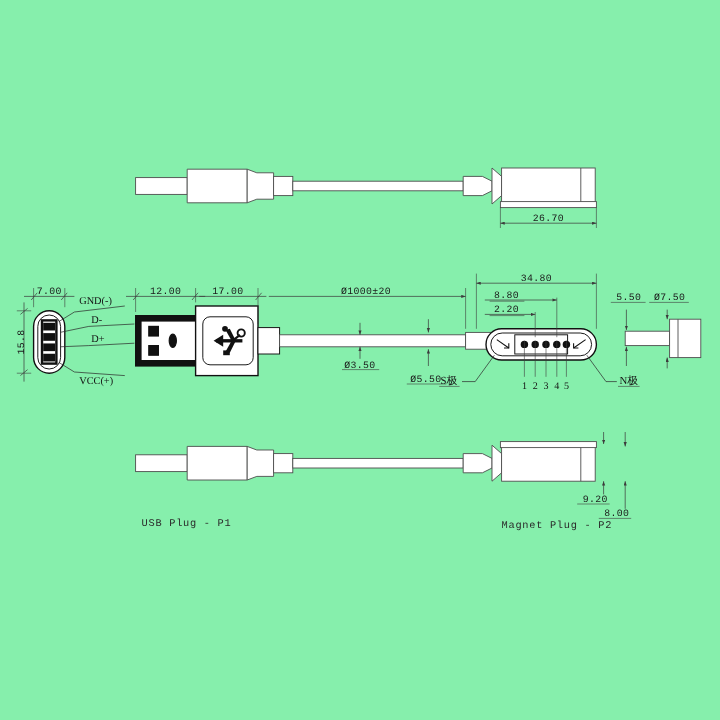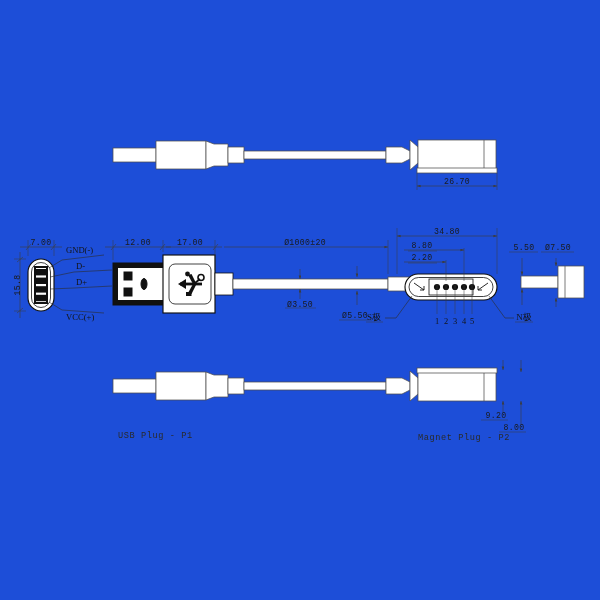--- a/index.html
+++ b/index.html
@@ -8,21 +8,21 @@
     padding: 0;
     background: #ffffff;
   }
   body {
     font-family: "Liberation Mono", "DejaVu Sans Mono", monospace;
   }
   #sheet {
     position: relative;
     width: 600px;
     height: 600px;
-    background: #1d4ed8;
+    background: #86efac;
     overflow: hidden;
     text-decoration: underline;
   }
   #sheet svg {
     display: block;
     position: absolute;
     left: 0;
     top: 0;
   }
   text {

